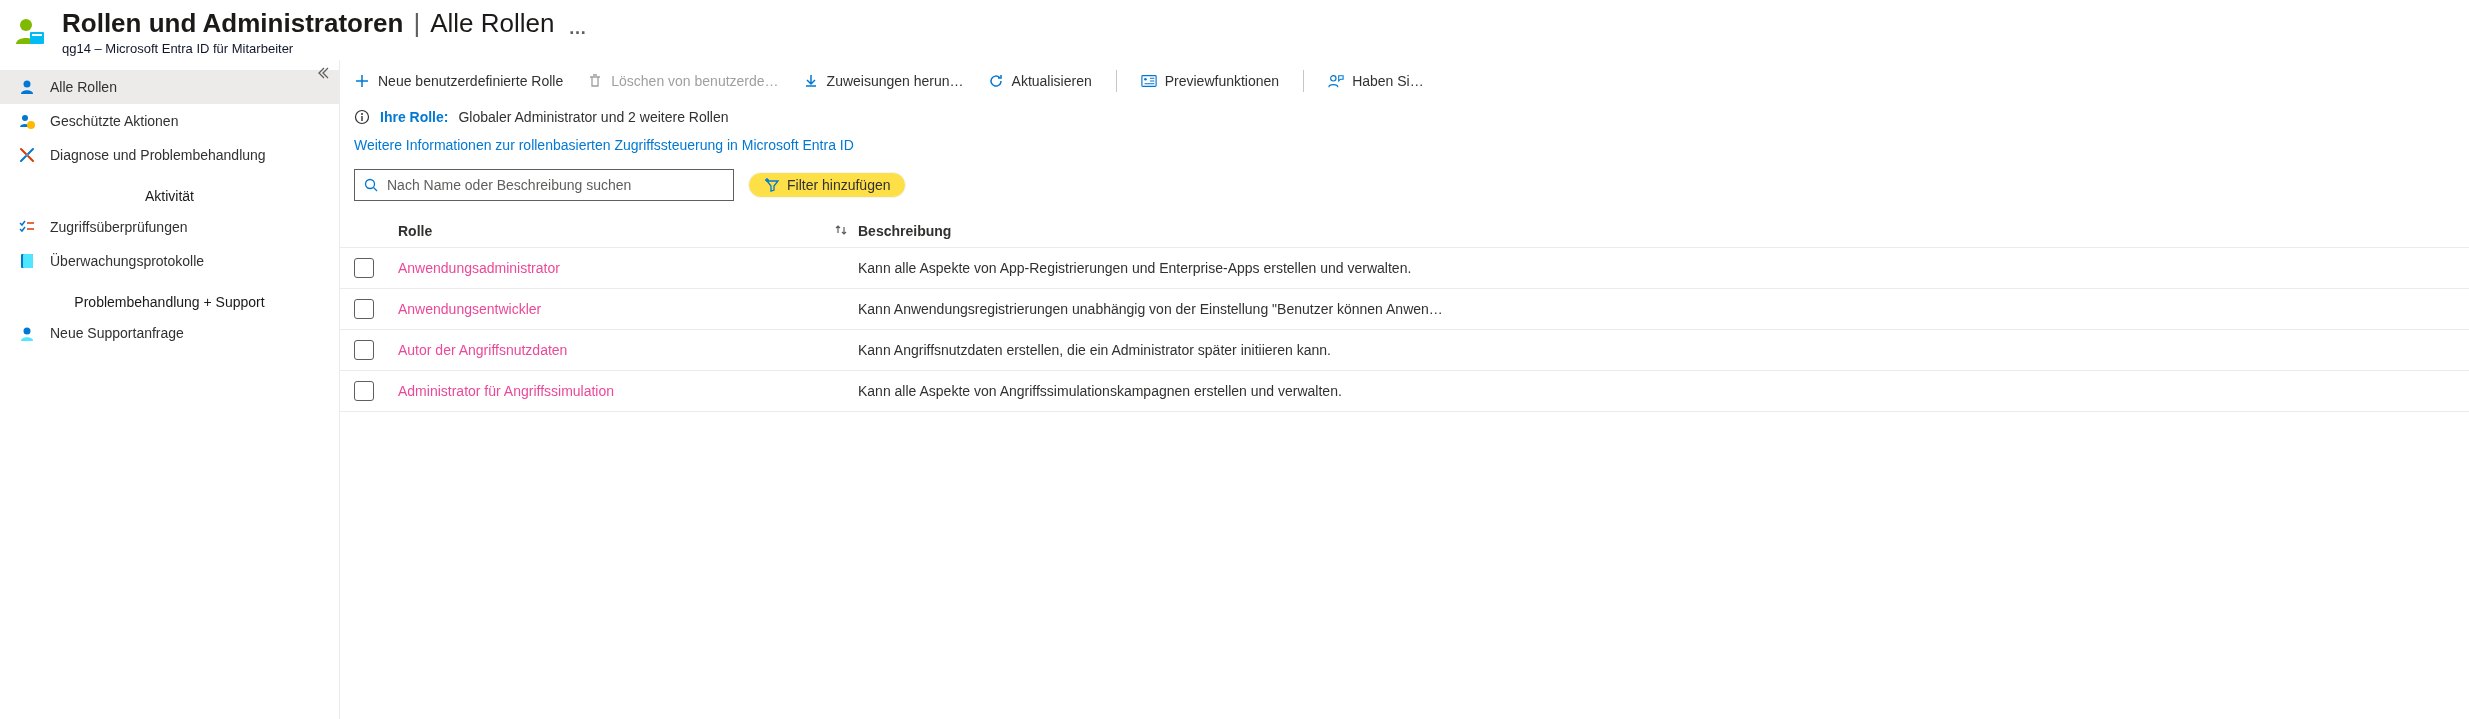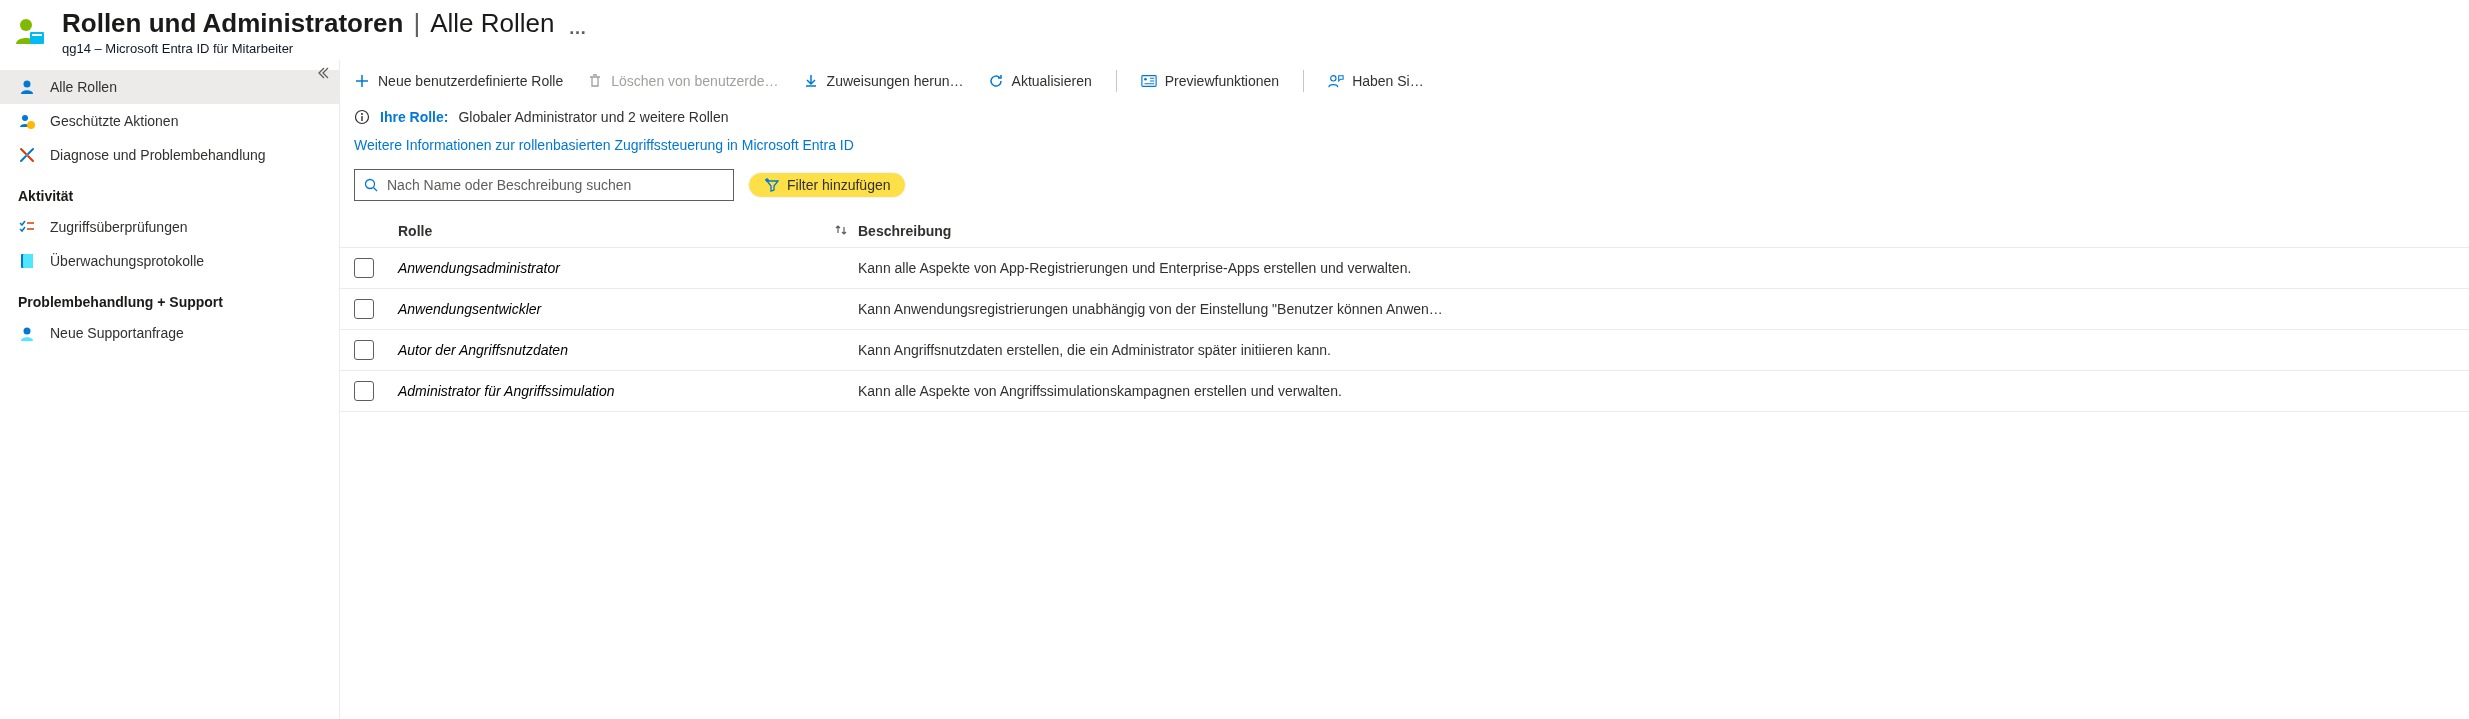--- a/index.html
+++ b/index.html
@@ -19,21 +19,21 @@
 
 
 .body { display: flex; flex: 1; overflow: hidden; }
 
 
 .sidebar { width: 340px; flex: none; border-right: 1px solid #edebe9; padding-top: 10px; position: relative; }
 .sidebar-collapse { position: absolute; right: 10px; top: 6px; color: #605e5c; cursor: pointer; font-size: 14px; }
 .nav-item { display: flex; align-items: center; gap: 14px; padding: 8px 18px; cursor: pointer; font-size: 14px; color: #323130; }
 .nav-item.active { background: #edebe9; }
 .nav-icon { width: 18px; height: 18px; flex: none; display: flex; align-items: center; justify-content: center; }
-.nav-section { padding: 16px 18px 6px 18px; font-weight: 700; color: #1b1a19; font-size: 14px; }
+.nav-section { padding: 16px 18px 6px 18px; font-weight: 400; color: #1b1a19; font-size: 14px; text-align: center; }
 
 
 .main { flex: 1; display: flex; flex-direction: column; overflow: hidden; }
 
 
 .toolbar { display: flex; align-items: center; gap: 24px; padding: 10px 14px 8px 14px; border-bottom: 1px solid #fff; }
 .tb-item { display: flex; align-items: center; gap: 8px; cursor: pointer; font-size: 14px; color: #323130; white-space: nowrap; }
 .tb-item.disabled { color: #a19f9d; cursor: default; }
 .tb-sep { width: 1px; height: 22px; background: #c8c6c4; }
 .tb-icon { width: 16px; height: 16px; display: inline-flex; align-items: center; justify-content: center; }
@@ -55,21 +55,21 @@
 
 
 .table { flex: 1; overflow: auto; }
 .table-header { display: flex; align-items: center; padding: 8px 14px; border-bottom: 1px solid #edebe9; font-weight: 600; font-size: 14px; }
 .col-cb { width: 44px; flex: none; }
 .col-role { width: 460px; flex: none; display: flex; gap: 6px; }
 .col-desc { flex: 1; }
 .sort-icon { margin-left: auto; margin-right: 10px; color: #605e5c; font-size: 13px; }
 .table-row { display: flex; align-items: center; padding: 10px 14px; border-bottom: 1px solid #edebe9; font-size: 14px; }
 .checkbox { width: 20px; height: 20px; border: 1px solid #605e5c; border-radius: 3px; cursor: pointer; }
-.role-name { color: #000000; cursor: pointer; font-style: italic; }
+.role-name { color: #ec4899; cursor: pointer; }
 .desc { color: #323130; white-space: nowrap; overflow: hidden; text-overflow: ellipsis; }
 
 svg { display: block; }
 </style>
 </head>
 <body>
 
 <div class="container">
 
   <div class="header">

